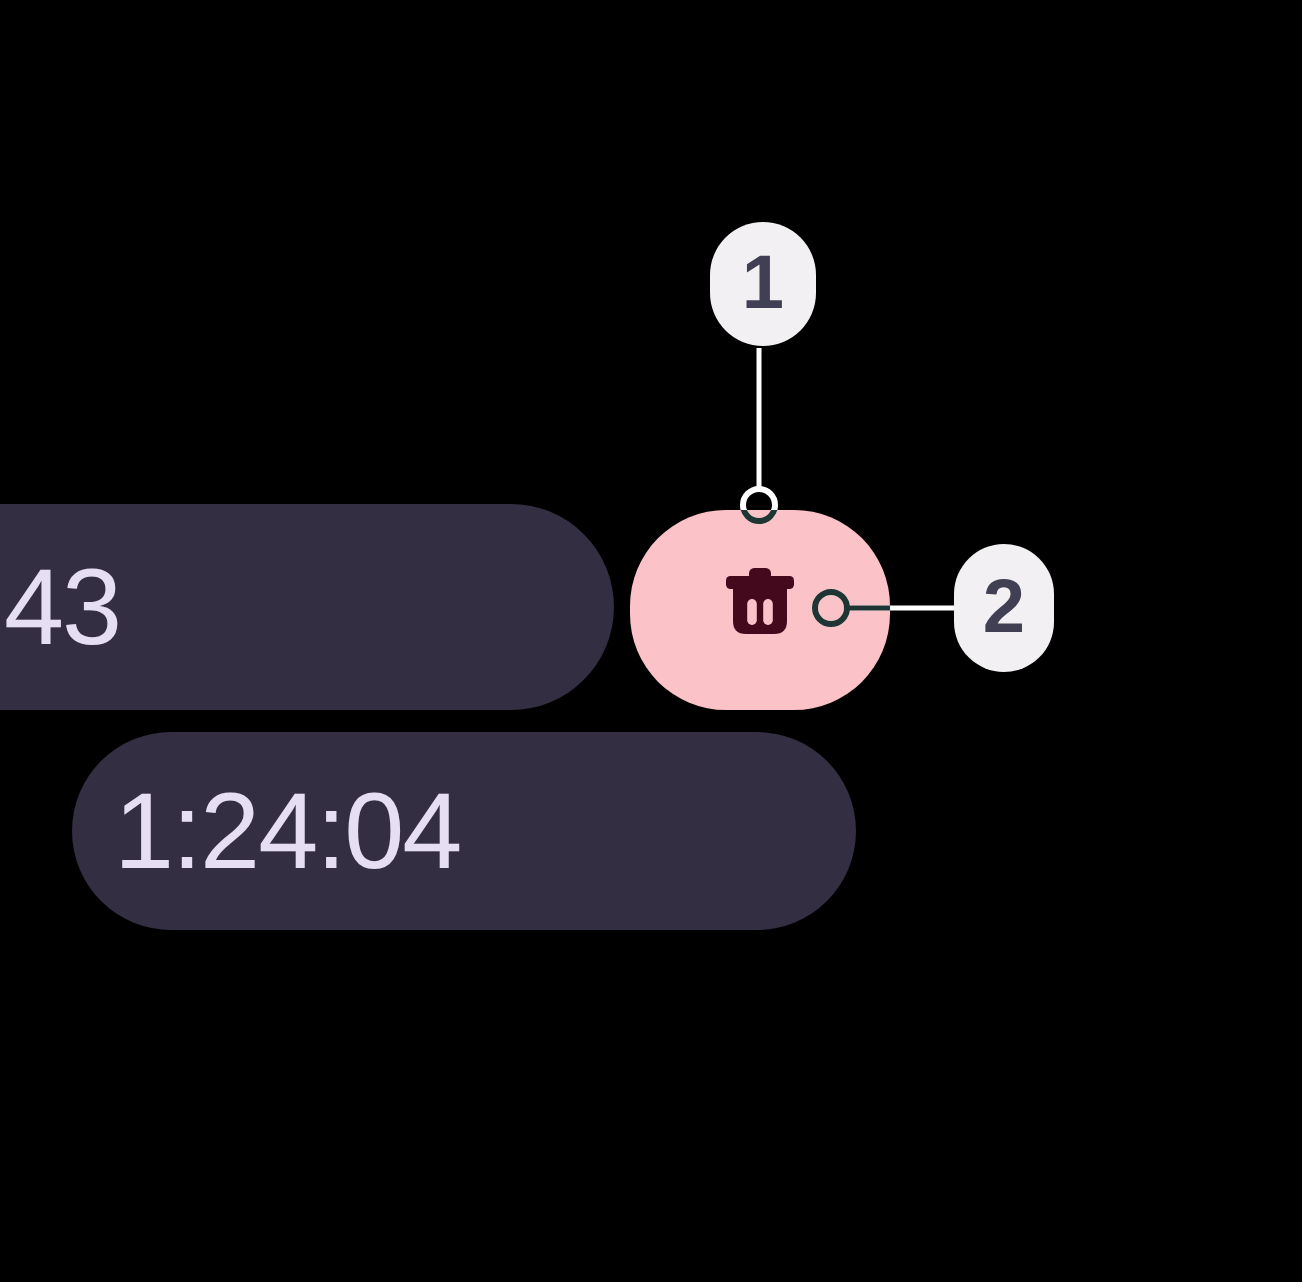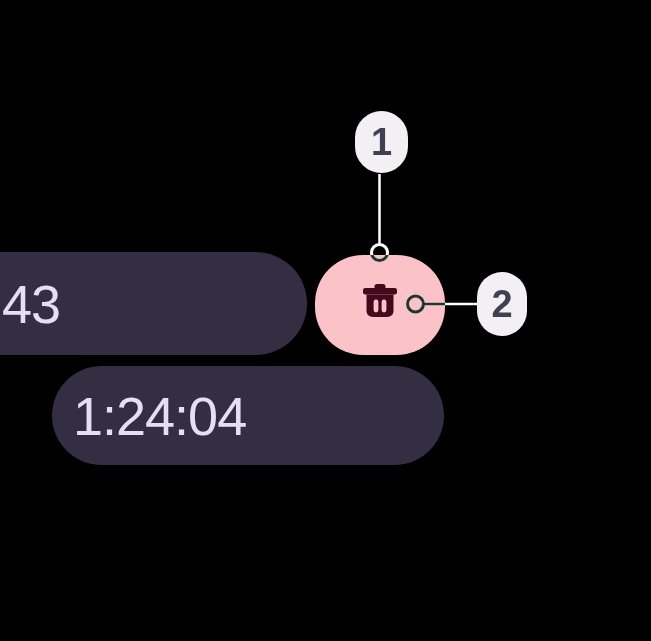--- a/index.html
+++ b/index.html
@@ -32,21 +32,21 @@
     font-size:54px;
     font-weight:500;
     letter-spacing:-1px;
     white-space:nowrap;
   }
   .pill-elapsed{
     left:-262px;top:252px;width:569px;height:103px;border-radius:51.5px;
   }
   .pill-elapsed .time-text{padding-left:264px;}
   .pill-lap{
-    left:52px;top:366px;width:392px;height:99px;border-radius:49.5px;
+    left:36px;top:366px;width:392px;height:99px;border-radius:49.5px;
   }
   .pill-lap .time-text{padding-left:21px;}
   .delete-fab{
     position:absolute;
     left:315px;top:255px;width:130px;height:100px;
     background:var(--pink);
     border-radius:48px;
     border:none;
     cursor:pointer;
   }

